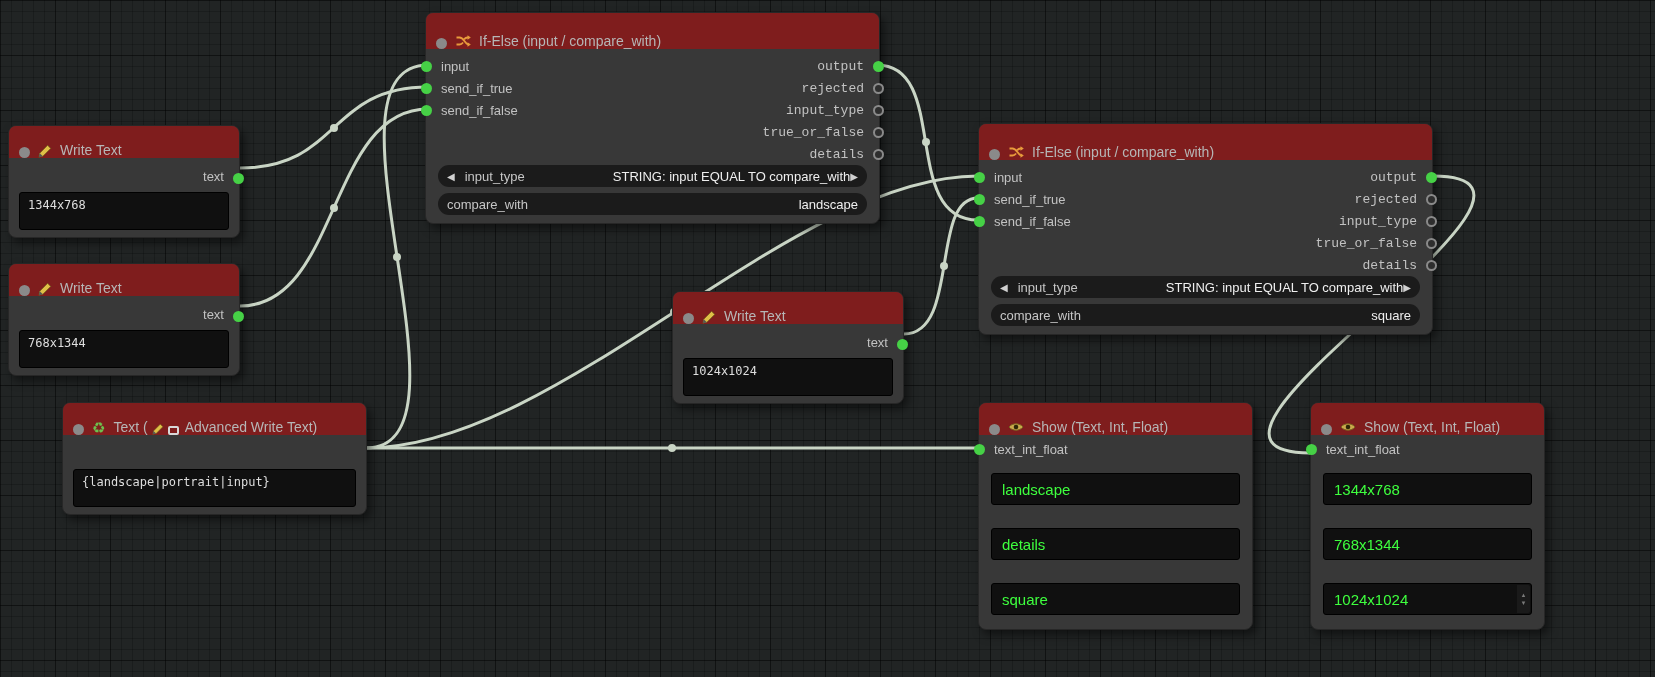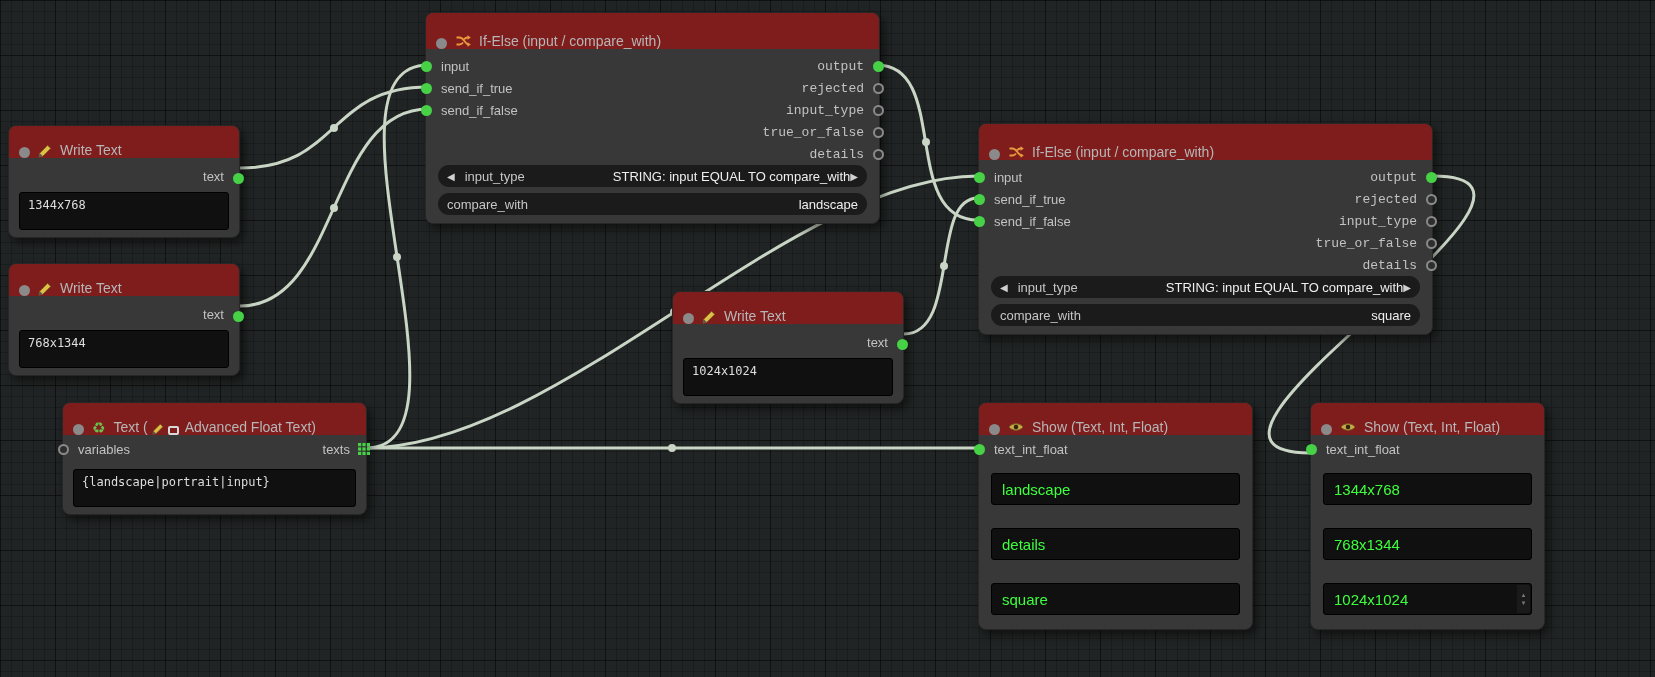--- a/index.html
+++ b/index.html
@@ -282,40 +282,21 @@
       <span class="collapse"></span>
       <span class="nicon recycle">♻</span>
       <span class="ntitle">Text (</span>
       <span class="nicon" style="margin-left:-4px">
         <svg width="12" height="12" viewBox="0 0 16 16">
             <path d="M11 1.5l3.5 3.5-9 9L1 15l1-4.5z" fill="#e0bf47" stroke="#6b5a1a" stroke-width="0.8"></path>
             <path d="M1 15l1-4.5 3.5 3.5z" fill="#555"></path>
           </svg>
       </span>
       <span class="mini-sq" style="margin-left:-4px"></span>
-      <span class="ntitle" style="margin-left:-2px">Advanced Float Text)</span>
-    </div>
-    <div class="srow single">
-      <span class="dot gray" style="margin-left:-5px;margin-right:9px"></span>
-      <span class="slabel">variables</span>
-      <span class="spacer"></span>
-      <span class="slabel">texts</span>
-      <span class="gridicon">
-        <svg width="12" height="12" viewBox="0 0 12 12" fill="currentColor">
-          <rect x="0" y="0" width="3.2" height="3.2"></rect>
-            <rect x="4.4" y="0" width="3.2" height="3.2"></rect>
-            <rect x="8.8" y="0" width="3.2" height="3.2"></rect>
-          <rect x="0" y="4.4" width="3.2" height="3.2"></rect>
-            <rect x="4.4" y="4.4" width="3.2" height="3.2"></rect>
-            <rect x="8.8" y="4.4" width="3.2" height="3.2"></rect>
-          <rect x="0" y="8.8" width="3.2" height="3.2"></rect>
-            <rect x="4.4" y="8.8" width="3.2" height="3.2"></rect>
-            <rect x="8.8" y="8.8" width="3.2" height="3.2"></rect>
-        </svg>
-      </span>
+      <span class="ntitle" style="margin-left:-2px">Advanced Write Text)</span>
     </div>
     <div class="textbox">{landscape|portrait|input}</div>
   </div>
 
   <div class="node sm" style="left:978px;top:402px;width:275px;height:228px">
     <div class="titlebar">
       <span class="collapse"></span>
       <span class="nicon">
         <svg width="16" height="16" viewBox="0 0 16 16">
             <path d="M1 8c3.2-4.2 10.8-4.2 14 0-3.2 4.2-10.8 4.2-14 0z" fill="#caa94c" stroke="#7a6420"></path>

